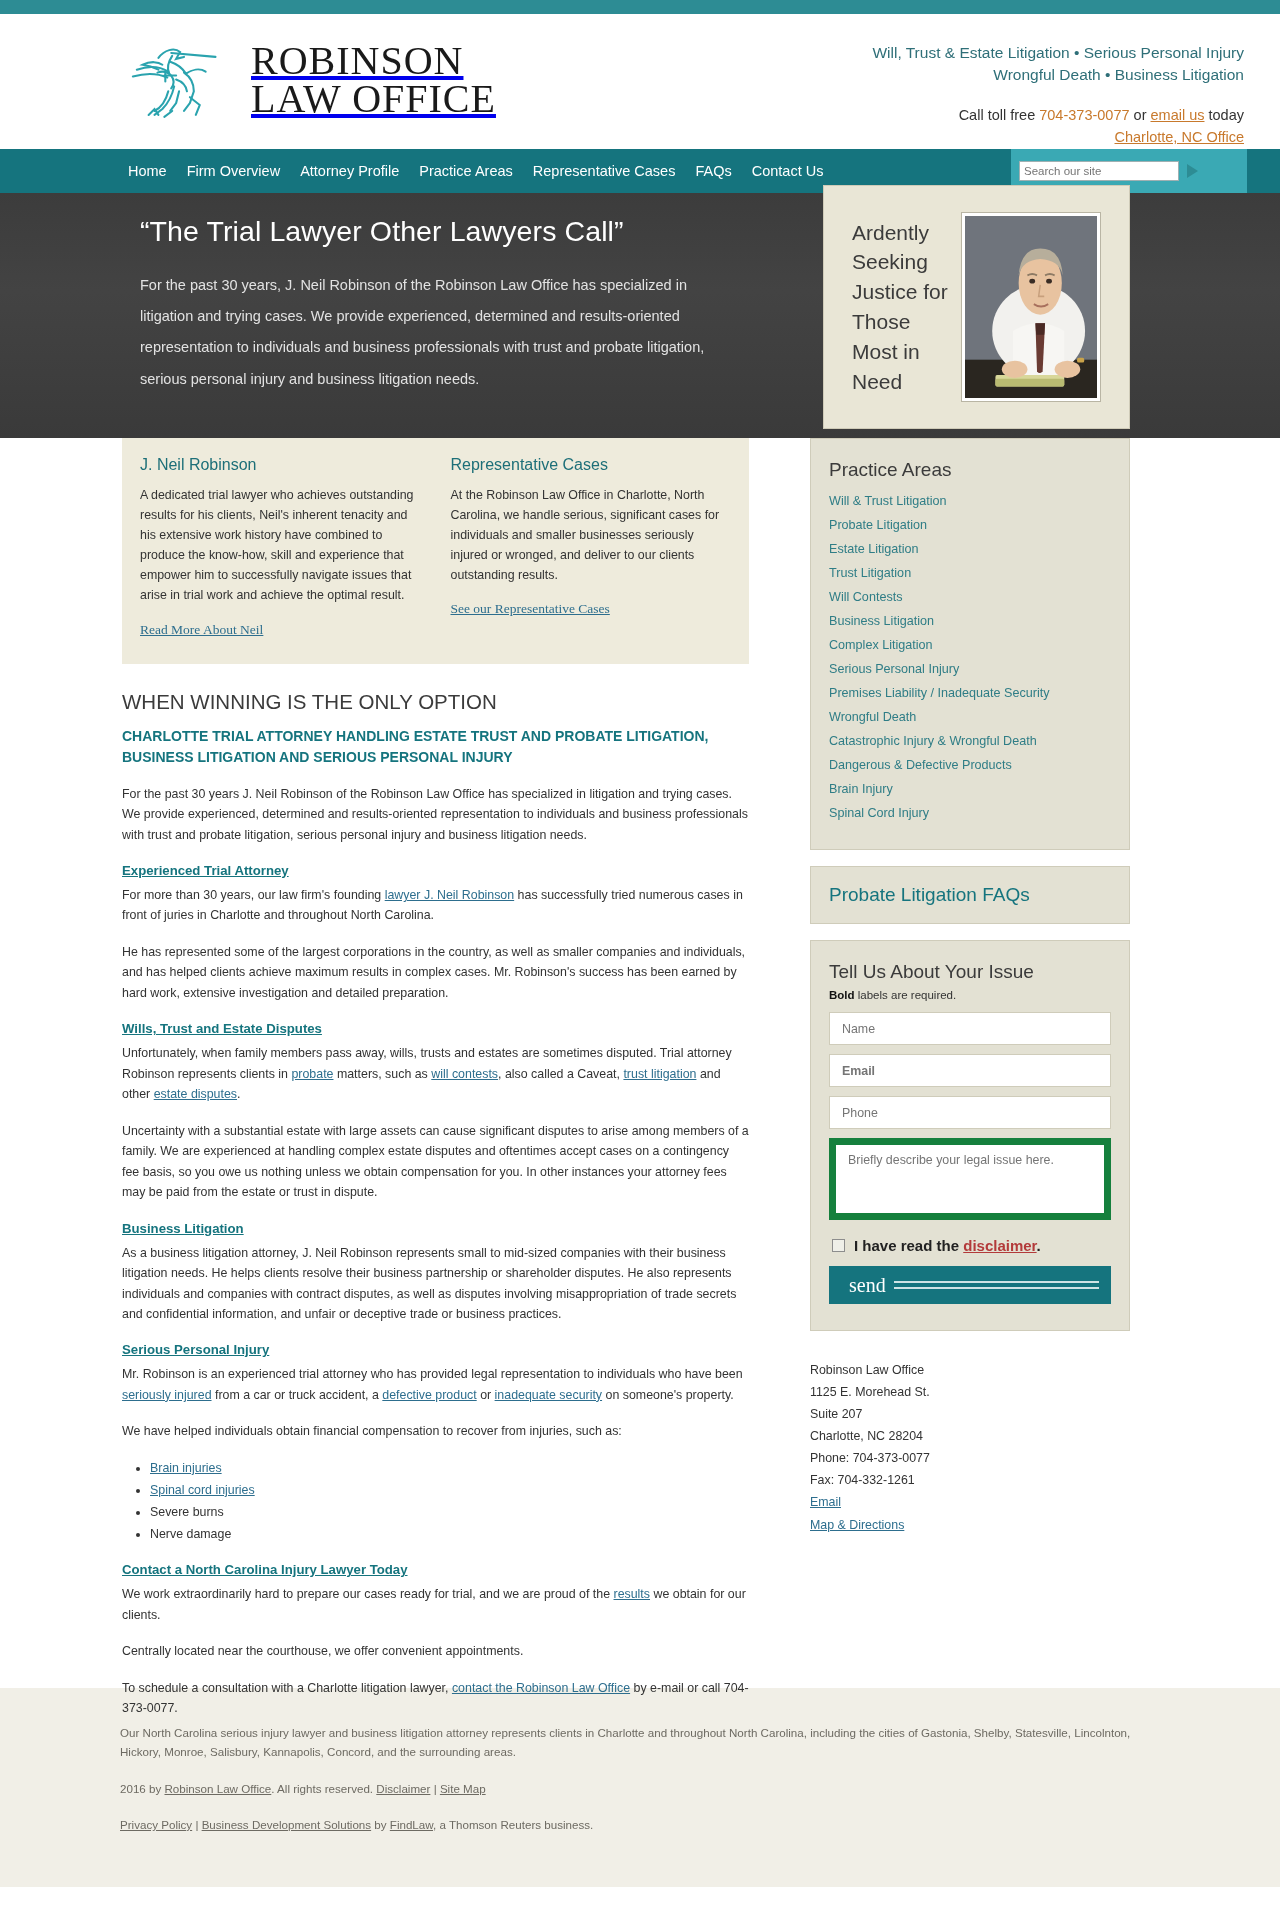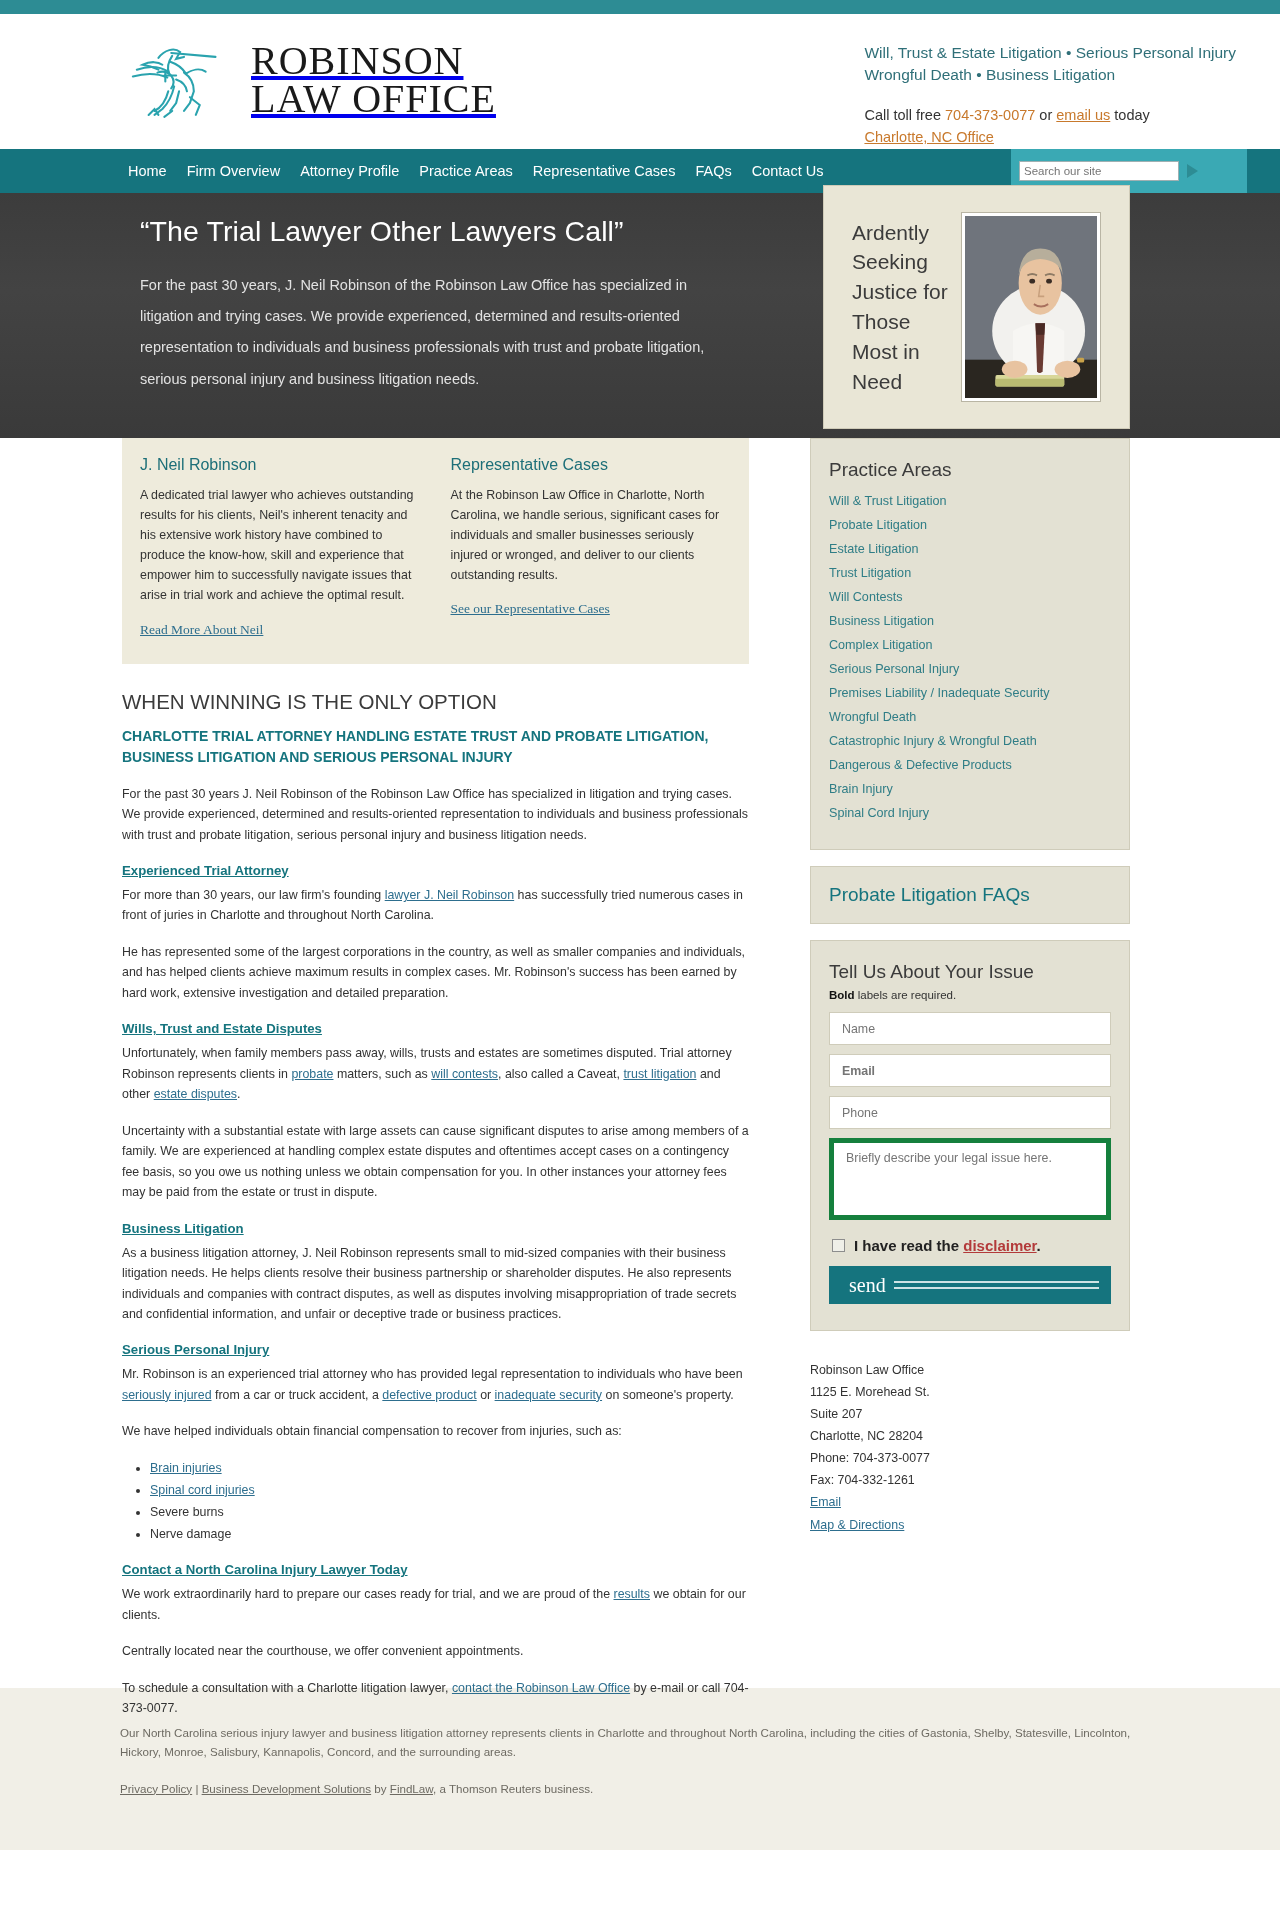--- a/index.html
+++ b/index.html
@@ -21,21 +21,21 @@
   .logo-wrap { position:absolute; left:125px; top:18px; display:flex; align-items:center; }
   .logo-mark { width:118px; height:95px; }
   .logo-text { margin-left:8px; }
   .logo-l1, .logo-l2 {
     font-family:"Liberation Serif", serif;
     color:#1a1a1a; letter-spacing:1px; line-height:0.95;
   }
   .logo-l1 { font-size:40px; }
   .logo-l2 { font-size:40px; }
 
-  .hdr-right { position:absolute; right:44px; top:28px; }
+  .hdr-right { position:absolute; right:36px; top:28px; text-align:right; }
   .hdr-tag { color:#2f6f78; font-size:15.5px; line-height:1.45; }
   .hdr-call { margin-top:18px; font-size:14.5px; color:#333; line-height:1.5; }
   .hdr-call .phone { color:#c8792c; }
   .hdr-call a { color:#c8792c; text-decoration:underline; }
   .hdr-office { display:block; color:#c8792c; text-decoration:underline; }
 
   
   .navbar { height:44px; background:#15747e; position:relative; }
   .navlinks { position:absolute; left:125px; top:0; height:44px; display:flex; align-items:center; gap:14px; }
   .navlinks a { color:#ffffff; font-size:14.5px; text-decoration:none; padding:2px 3px; white-space:nowrap; }
@@ -90,21 +90,21 @@
   .pa-list a { color:#2f7d86; font-size:12.6px; text-decoration:none; }
   .card-faq { padding:17px 18px; }
   .faq-h { font-size:19px; color:#15747e; font-weight:normal; margin:0; }
   .card-form { padding:20px 18px 26px 18px; }
   .form-h { font-size:19px; color:#3b3b3b; font-weight:normal; margin:0 0 6px 0; }
   .form-note { font-size:11.5px; color:#333; margin:0 0 11px 0; }
   .form-note b { color:#111; }
   .fld { width:100%; height:33px; border:1px solid #cfccba; background:#fff; font-size:12.4px;
          color:#7a7a7a; padding:0 12px; margin-bottom:9px; font-family:"Liberation Sans", sans-serif; }
   .fld.req { color:#222; font-weight:bold; }
-  .ta { width:100%; height:82px; border:5px solid #15803d; background:#fff; font-size:12.4px;
+  .ta { width:100%; height:82px; border:7px solid #15803d; background:#fff; font-size:12.4px;
         color:#7a7a7a; padding:8px 12px; margin-bottom:11px; resize:none;
         font-family:"Liberation Sans", sans-serif; }
   .chk-row { display:flex; align-items:center; gap:9px; margin:2px 0 12px 3px; }
   .chk { width:13px; height:13px; border:1px solid #8d8d8d; background:#efefe8; }
   .chk-lbl { font-size:15px; font-weight:bold; color:#222; }
   .chk-lbl a { color:#b33a3a; text-decoration:underline; }
   .send-btn { width:100%; height:38px; background:#15747e; display:flex; align-items:center; padding-left:20px; cursor:pointer; border:none; }
   .send-btn .txt { font-family:"Liberation Serif", serif; font-size:20px; color:#fff; }
   .send-btn .rules { flex:1; margin-left:2px; }
   .send-btn .rules div { height:2px; background:#cfe3e5; margin:4px 6px; }
@@ -323,17 +323,18 @@
         <div>Fax: 704-332-1261</div>
         <a href="#">Email</a>
         <a href="#">Map &amp; Directions</a>
       </div>
     </div>
   </div>
 
   <div class="footer">
     <div class="footer-in">
       <p class="f-p">Our North Carolina serious injury lawyer and business litigation attorney represents clients in Charlotte and throughout North Carolina, including the cities of Gastonia, Shelby, Statesville, Lincolnton, Hickory, Monroe, Salisbury, Kannapolis, Concord, and the surrounding areas.</p>
+      <p class="f-p"><span>2016 by </span><a href="#">Robinson Law Office</a><span>. All rights reserved. </span><a href="#">Disclaimer</a><span> | </span><a href="#">Site Map</a></p>
       <p class="f-p"><a href="#">Privacy Policy</a><span> | </span><a href="#">Business Development Solutions</a><span> by </span><a href="#">FindLaw</a><span>, a Thomson Reuters business.</span></p>
     </div>
   </div>
 
 </div>
 
 </body></html>

